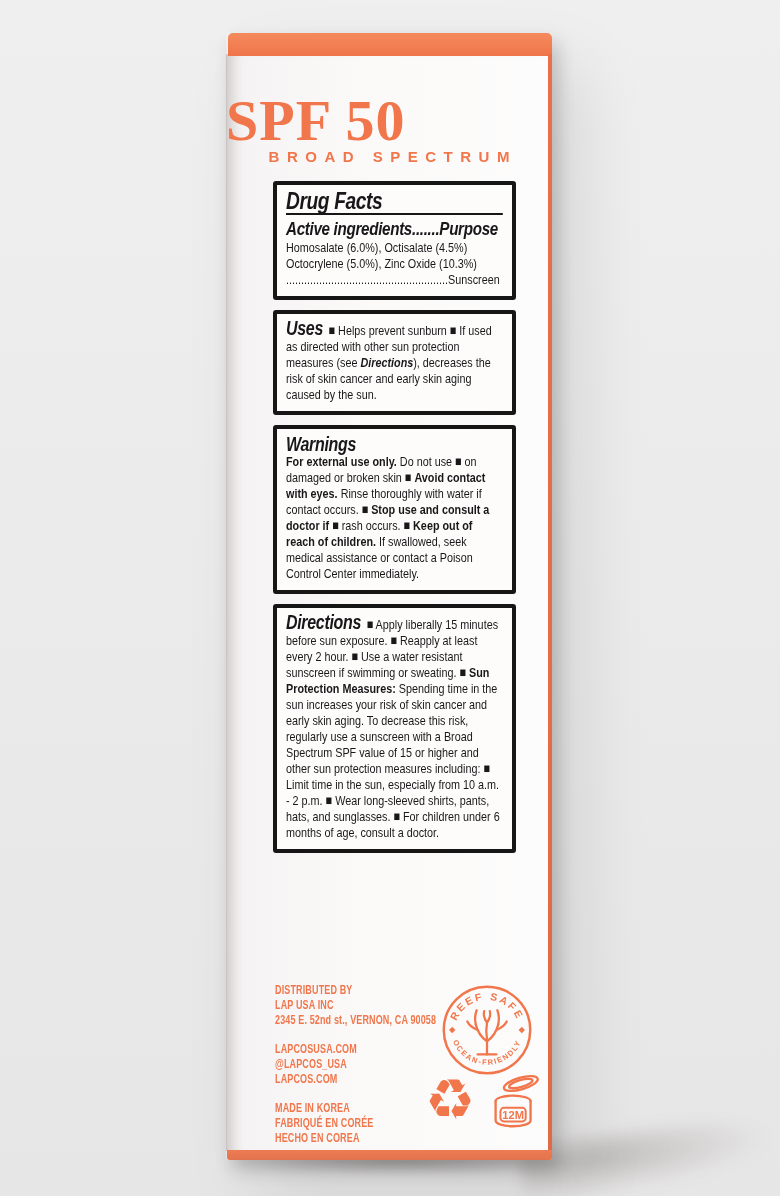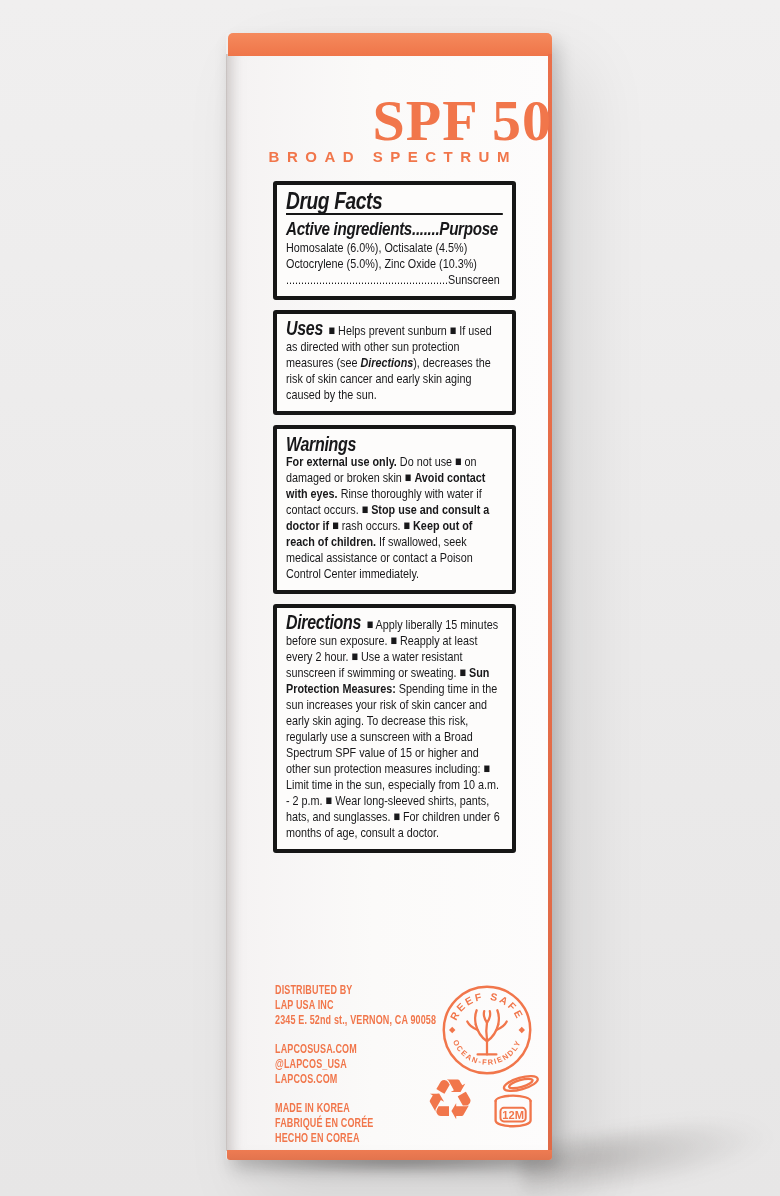--- a/index.html
+++ b/index.html
@@ -40,21 +40,21 @@
     position:absolute; right:0; top:21px; bottom:9px; width:4px;
     background: linear-gradient(180deg,#ea6f4a,#e06a46);
   }
   .box-bottom {
     position:absolute; left:1px; right:0; bottom:0; height:10px;
     background: linear-gradient(180deg,#ee7b52,#e2744e);
     border-radius:0 0 3px 3px;
   }
   
   .spf-title {
-    position:absolute; left:0; width:100%; top:54px; text-align:right;
+    position:absolute; left:0; width:100%; top:54px; text-align:left;
     font-family:"Liberation Serif", serif; font-weight:bold;
     font-size:58px; letter-spacing:1px; color:#f1764b;
   }
   .spectrum {
     position:absolute; left:0; width:100%; top:115px; text-align:center;
     font-size:15px; font-weight:bold; letter-spacing:7.5px; text-indent:7.5px;
     color:#f1764b;
   }
   
   .label-col { position:absolute; left:47px; top:148px; width:243px; }

